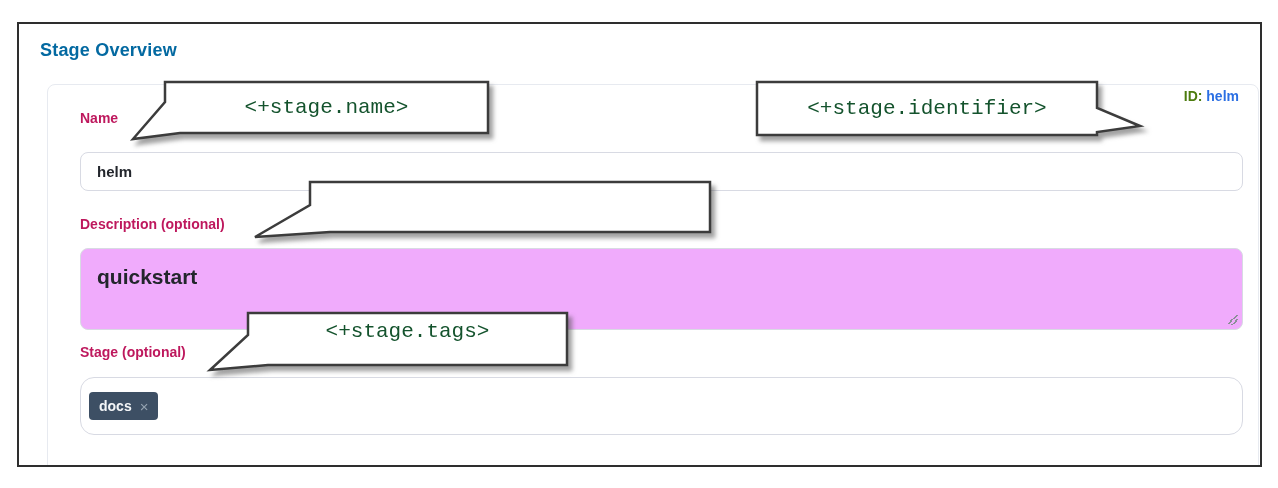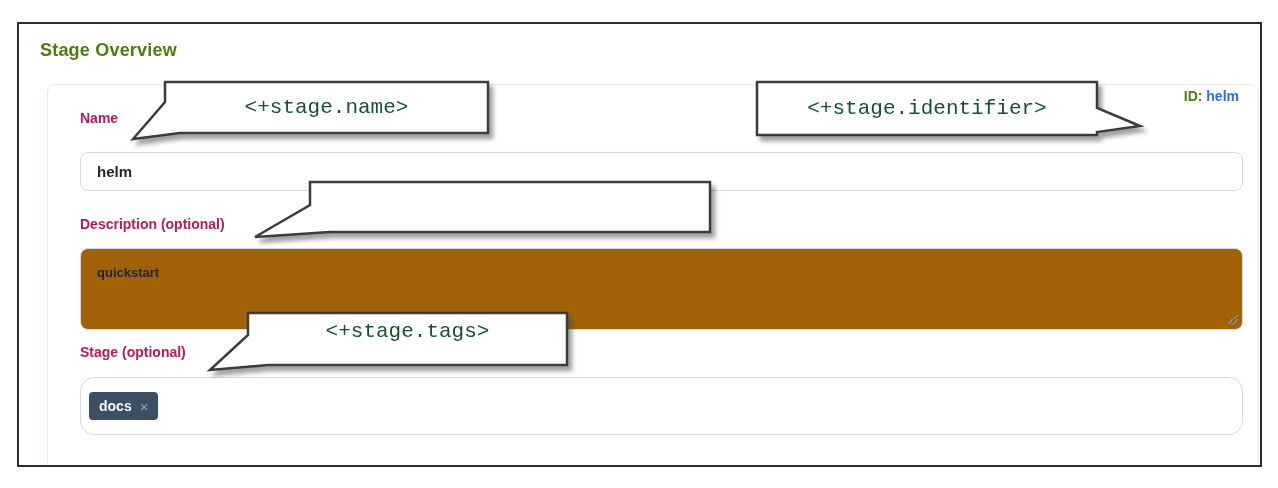--- a/index.html
+++ b/index.html
@@ -5,42 +5,42 @@
   * { margin:0; padding:0; box-sizing:border-box; }
   html,body { width:1278px; height:488px; background:#ffffff; overflow:hidden;
               font-family:"Liberation Sans", sans-serif; }
   .page { position:relative; width:1278px; height:488px; }
 
   
   .frame { position:absolute; left:17px; top:22px; width:1245px; height:445px;
            border:2px solid #2e2e2e; background:#ffffff; overflow:hidden; }
 
   .page-title { position:absolute; left:21px; top:16px; font-size:18px; font-weight:700;
-                color:#4d7c0f; letter-spacing:.2px; }
+                color:#0369a1; letter-spacing:.2px; }
 
   
   .card { position:absolute; left:28px; top:60px; width:1212px; height:420px;
           border:1px solid #e7eaf0; border-radius:8px; background:#fff; }
 
   .field-label { position:absolute; font-size:14px; font-weight:700; color:#be185d; }
 
   .id-row { position:absolute; top:64px; right:21px; font-size:14px; font-weight:600; }
   .id-label { color:#4d7c0f; }
   .id-value { color:#2b6fe3; cursor:pointer; }
 
   .text-input { position:absolute; left:61px; width:1163px; height:39px;
                 border:1px solid #d8dae3; border-radius:8px; background:#fff;
                 font-family:"Liberation Sans", sans-serif;
                 font-size:15px; font-weight:600; color:#23262c; padding:0 16px; outline:none; }
 
   .textarea-wrap { position:absolute; left:61px; top:224px; width:1163px; height:82px; }
   .desc-textarea { width:100%; height:100%; border:1px solid #d8dae3; border-radius:8px;
-                   background:#a16207; resize:none; outline:none; overflow:hidden;
+                   background:#f0abfc; resize:none; outline:none; overflow:hidden;
                    font-family:"Liberation Sans", sans-serif;
-                   font-size:13px; font-weight:600; color:#23262c; padding:16px; }
+                   font-size:21px; font-weight:600; color:#23262c; padding:16px; }
   .resize-handle { position:absolute; right:5px; bottom:5px; width:10px; height:10px;
                    cursor:nwse-resize;
                    background:
                      linear-gradient(135deg, transparent 40%, #8a8f96 40%, #8a8f96 50%,
                        transparent 50%, transparent 65%, #8a8f96 65%, #8a8f96 75%, transparent 75%); }
 
   .tags-field { position:absolute; left:61px; top:353px; width:1163px; height:58px;
                 border:1px solid #d8dae3; border-radius:14px; background:#fff;
                 display:flex; align-items:center; padding:0 8px; cursor:text; }
   .tag-chip { display:inline-flex; align-items:center; height:28px; padding:0 10px;

